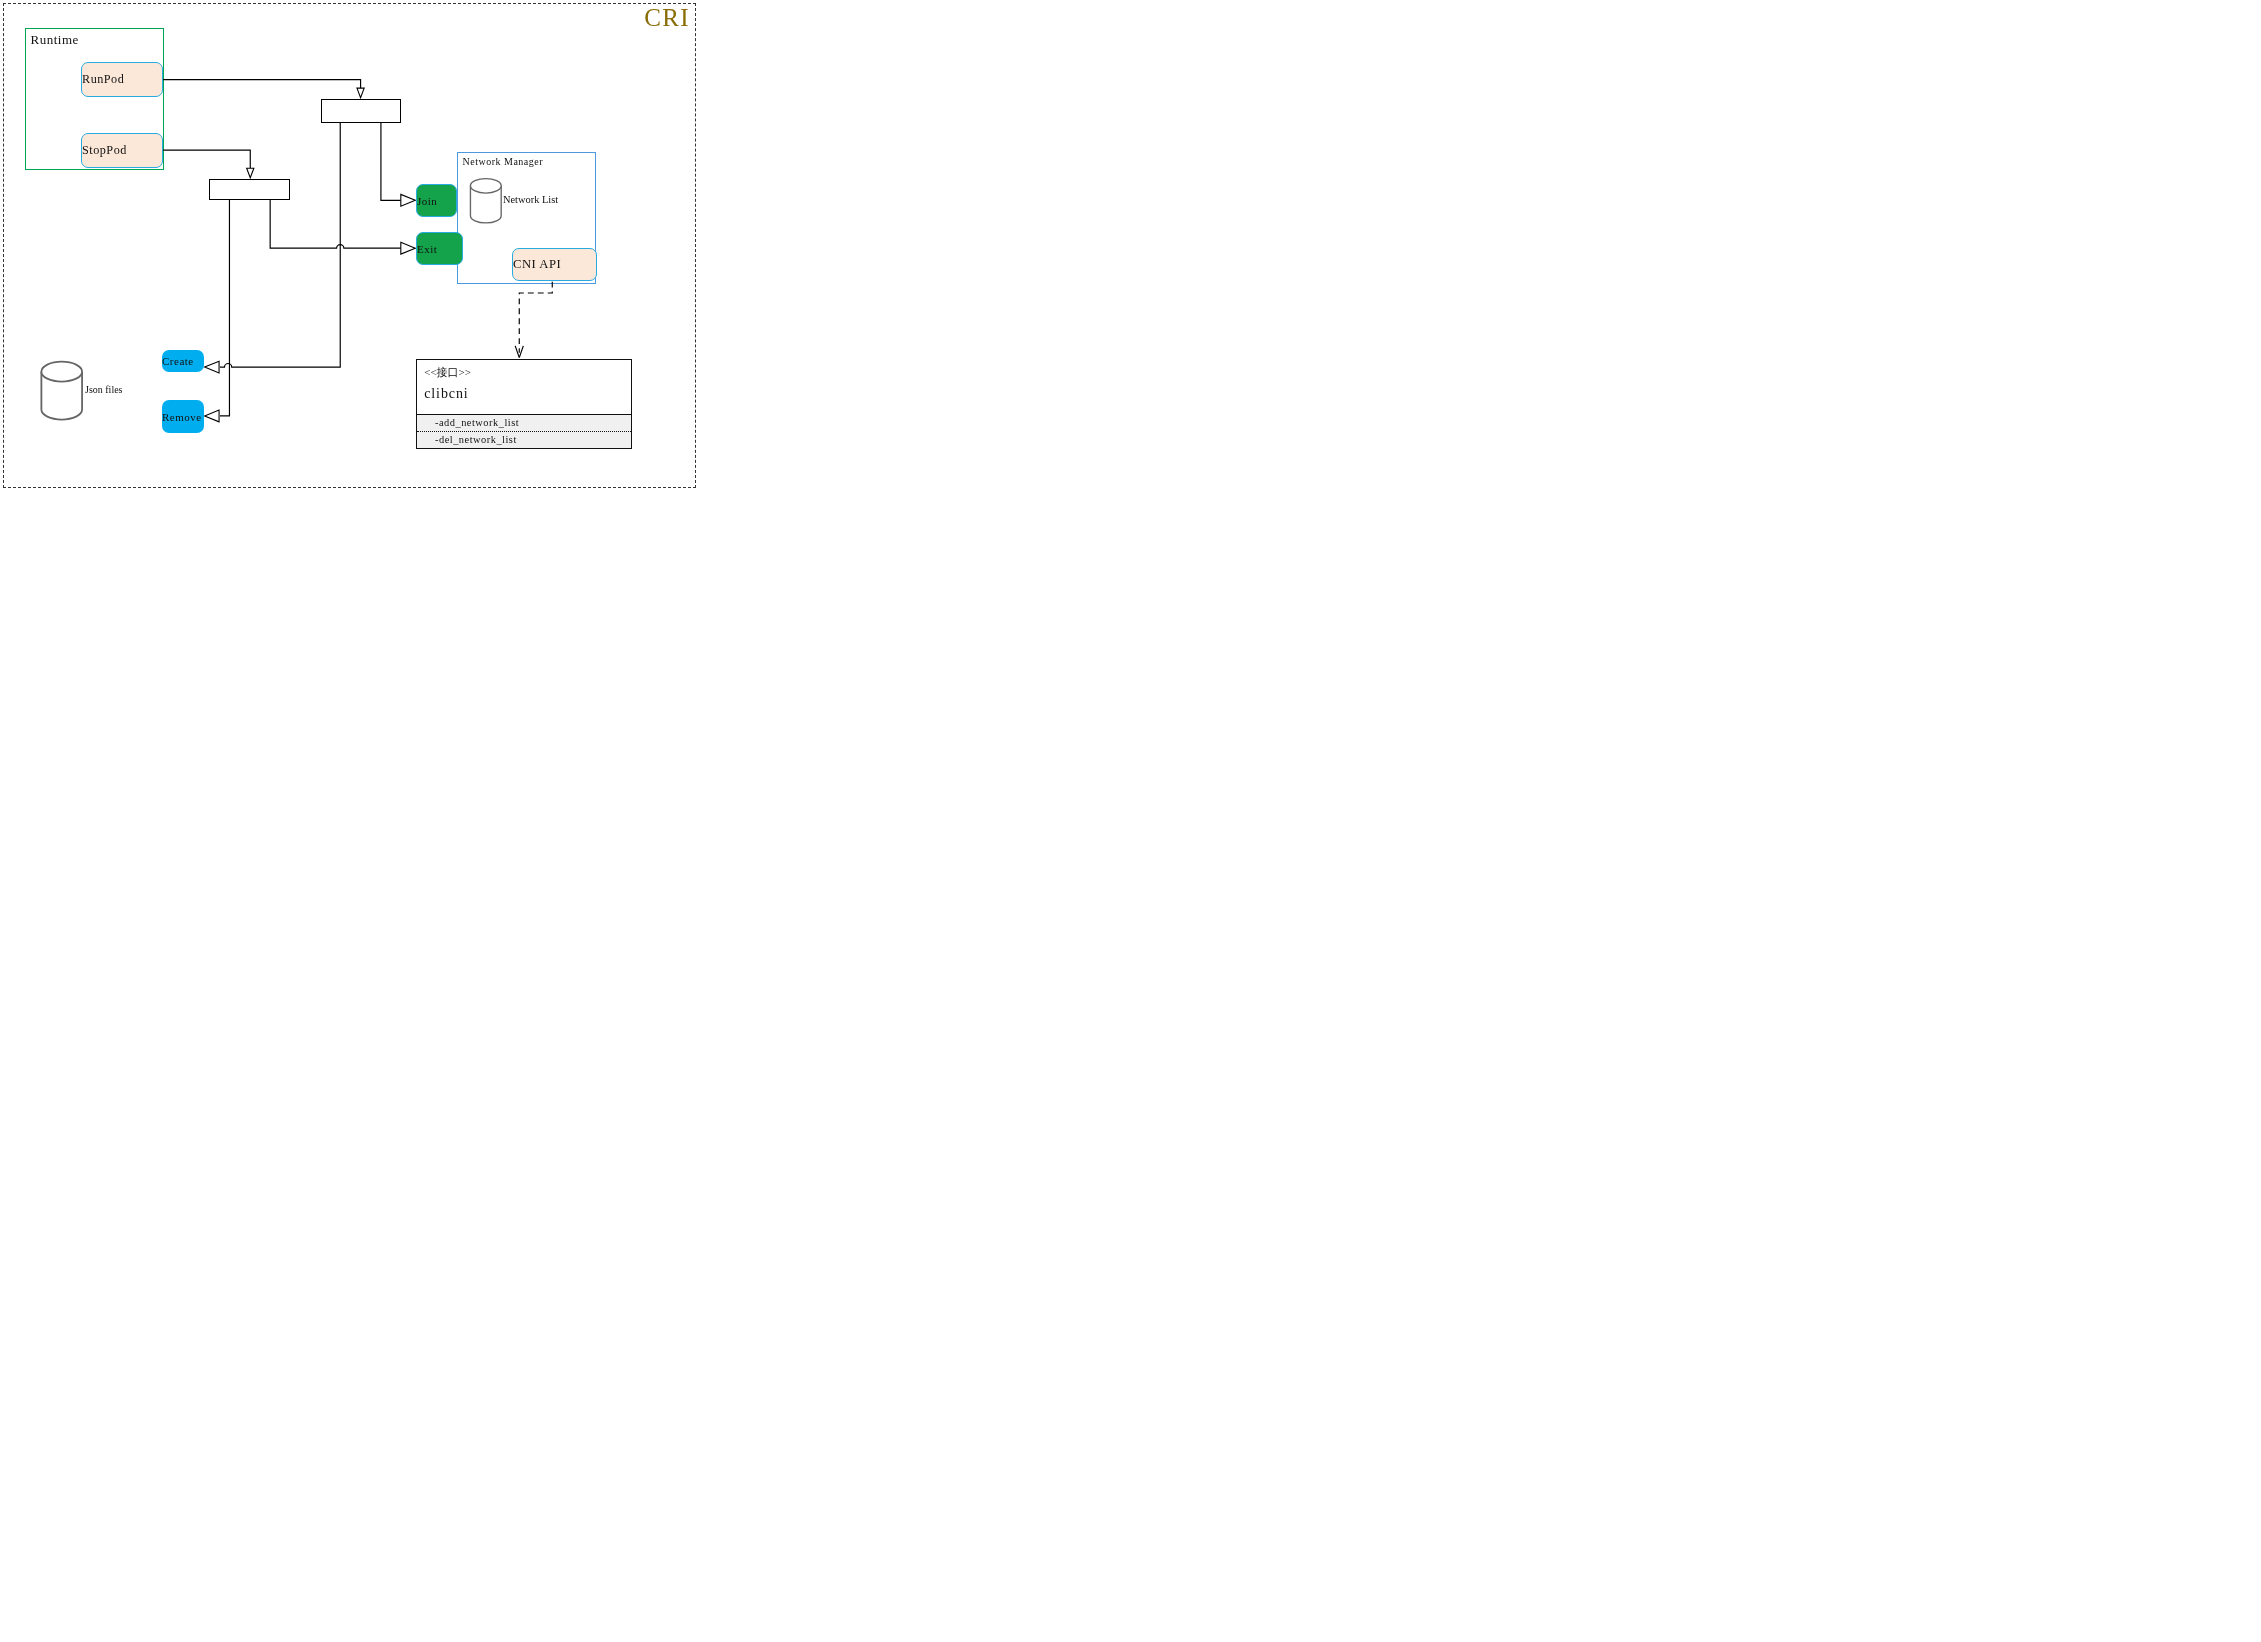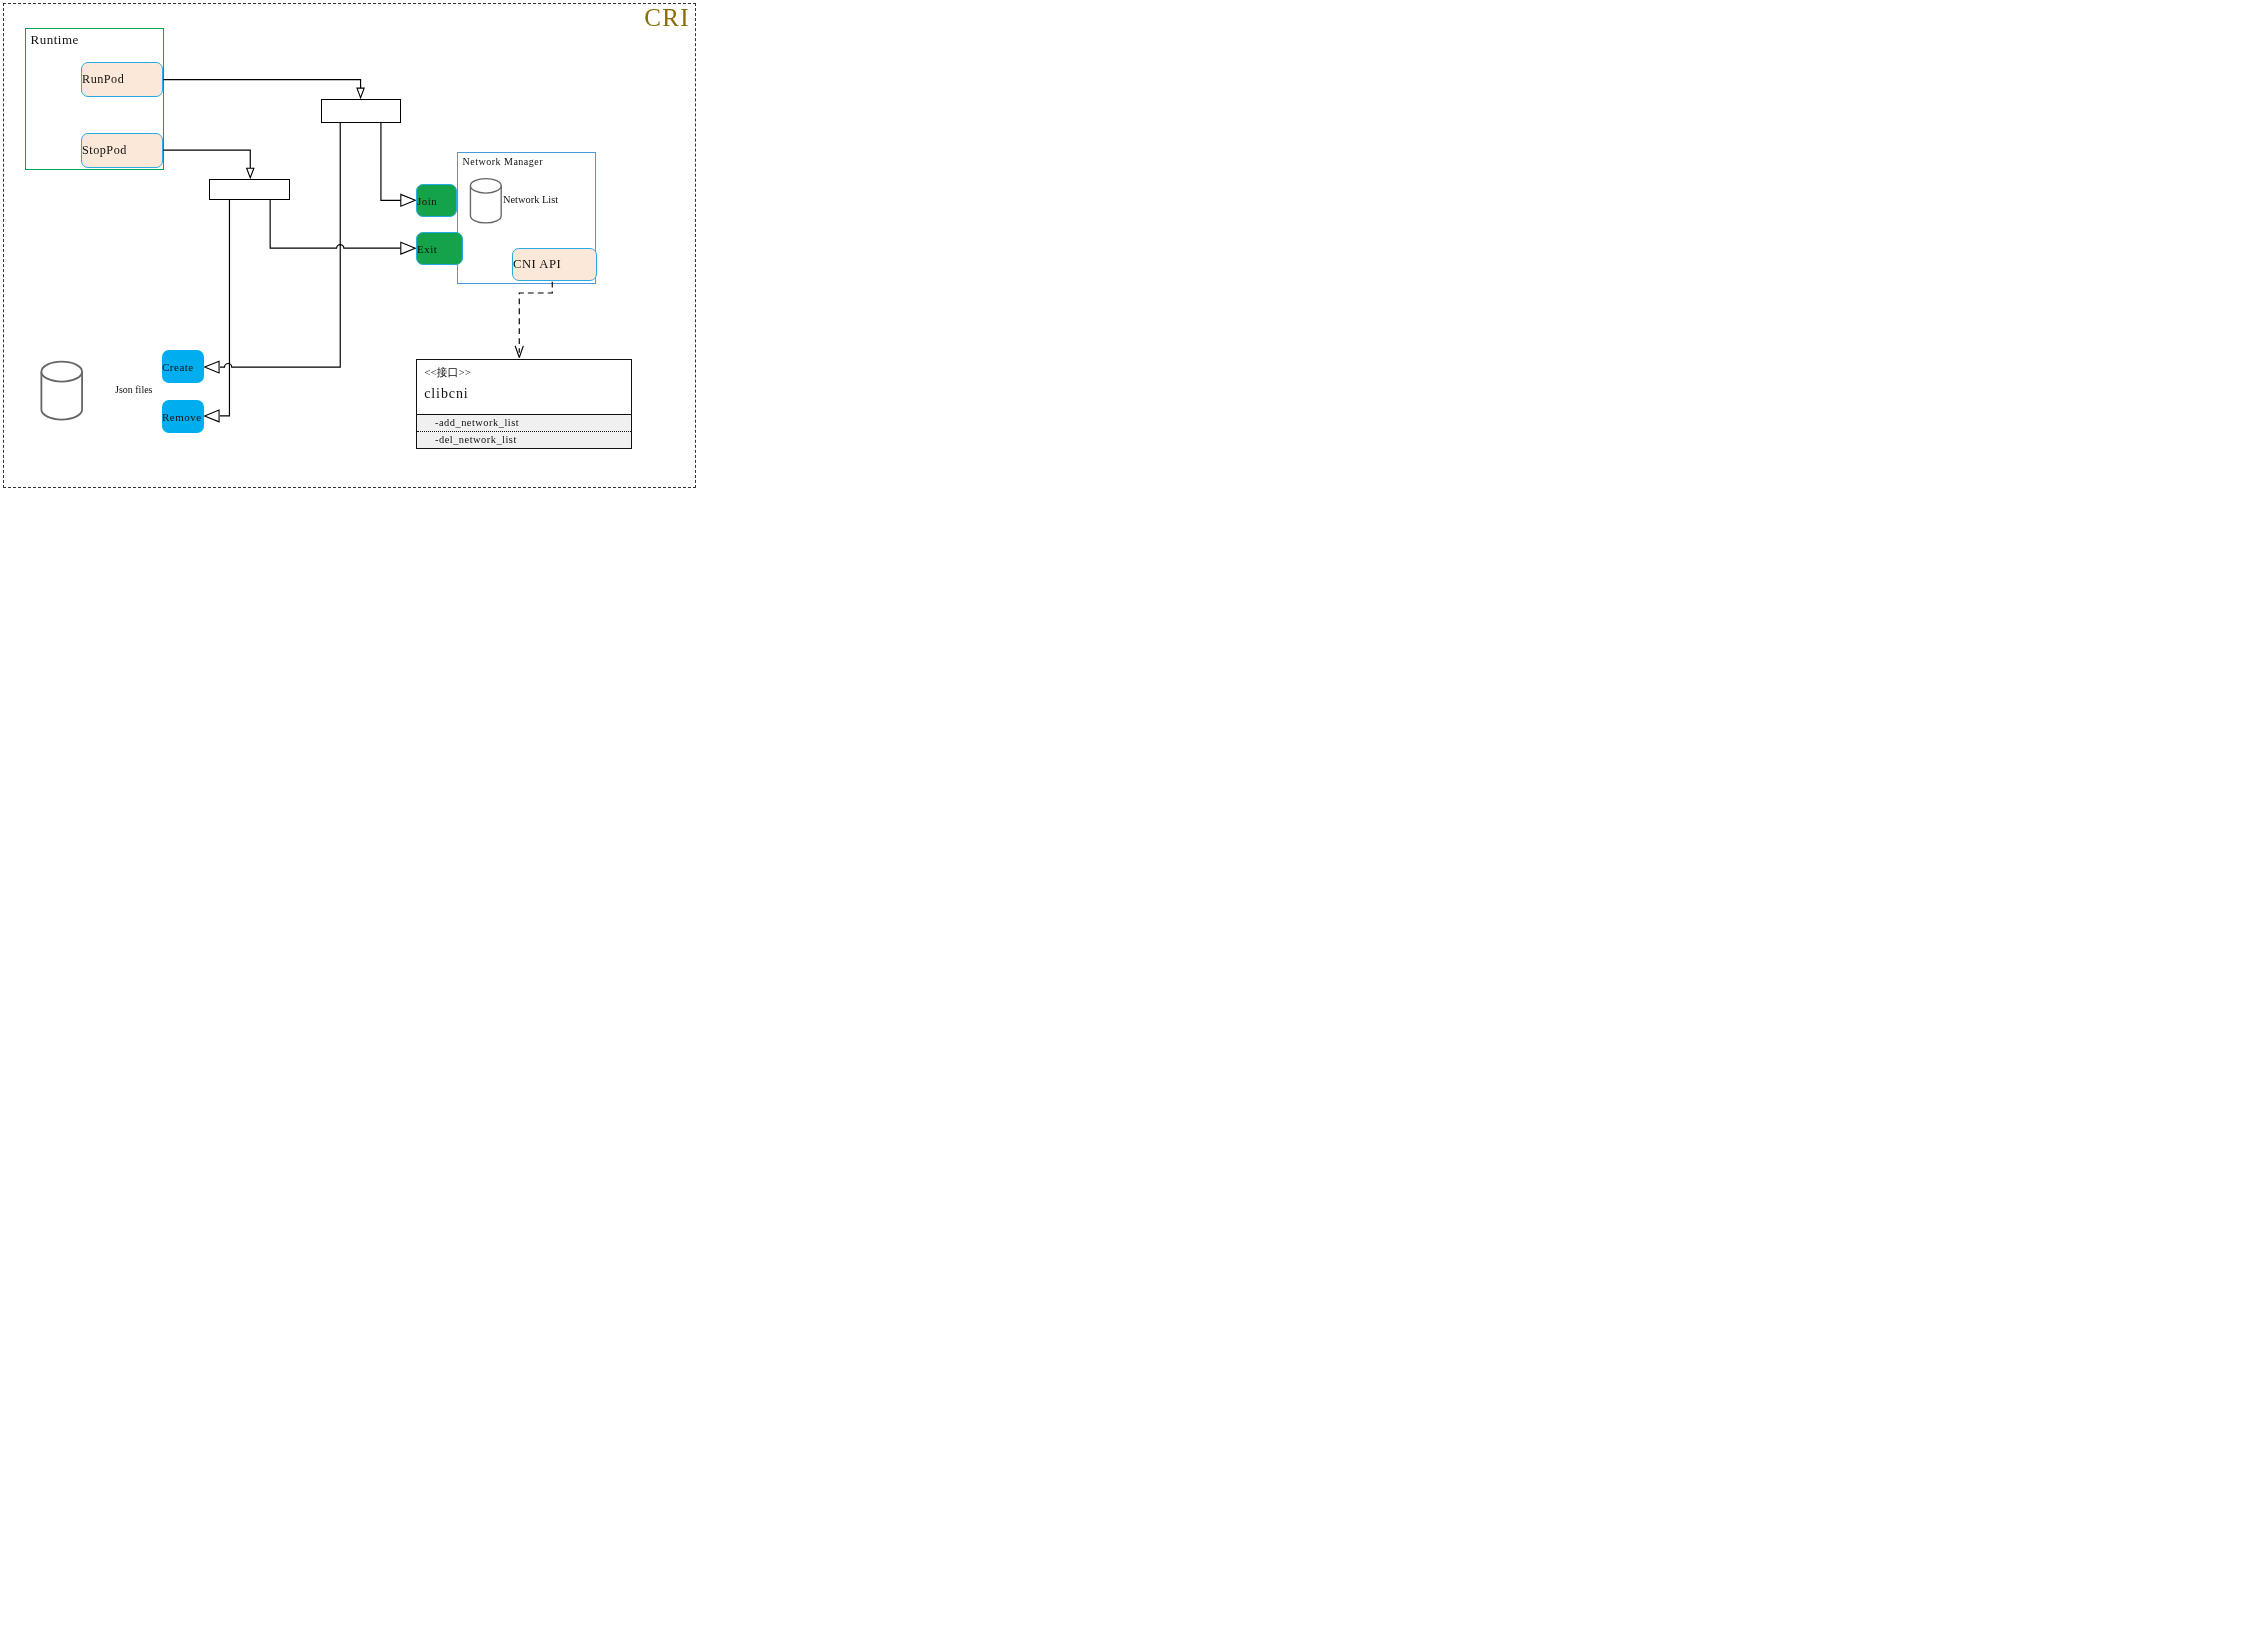--- a/index.html
+++ b/index.html
@@ -35,28 +35,28 @@
     font-size:12.2px;letter-spacing:0.5px;box-sizing:border-box;white-space:nowrap;border-radius:7px;
   }
   .peach{background:#fce8d8;border:0.9px solid #29abe2;}
   .green{background:#14a24b;border:0.9px solid #29abe2;font-size:11px;}
   .blue{background:#00aeef;border:none;font-size:11px;}
   .runpod-node{left:81px;top:62px;width:82px;height:35px;}
   .stoppod-node{left:81px;top:133px;width:82px;height:35px;}
   .join-node{left:416px;top:184px;width:41px;height:33px;}
   .exit-node{left:416px;top:232px;width:47px;height:33px;}
   .cniapi-node{left:512px;top:248px;width:85px;height:33px;font-size:12.7px;}
-  .create-node{left:162px;top:350px;width:42px;height:33px;}
+  .create-node{left:162px;top:350px;width:42px;height:22px;}
   .remove-node{left:162px;top:400px;width:42px;height:33px;}
   .junction{position:absolute;background:#fff;border:1.4px solid #000;box-sizing:border-box;}
   .junction-1{left:321px;top:99px;width:80px;height:24.4px;}
   .junction-2{left:209px;top:179px;width:81px;height:21px;}
   .cyl-label{position:absolute;font-size:10.4px;white-space:nowrap;}
   .nm-cyl-label{left:503px;top:194px;}
-  .cp-cyl-label{left:85px;top:384px;font-size:10px;margin-left:30px;}
+  .cp-cyl-label{left:85px;top:384px;font-size:10px;}
   svg.wires{position:absolute;left:0;top:0;width:699px;height:491px;pointer-events:none;}
 </style>
 </head>
 <body>
 
 <div class="stage">
 
   <div class="page-border"></div>
 
   <div class="cri-title">CRI</div>

